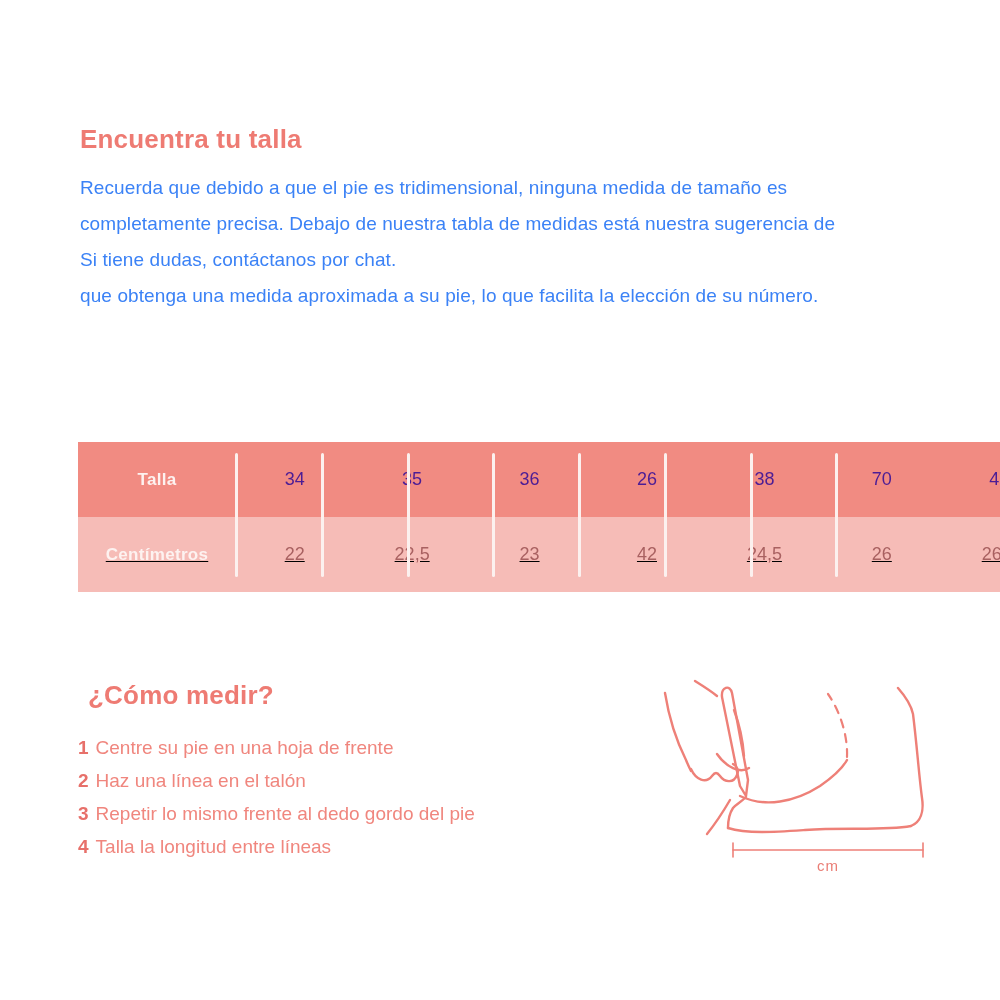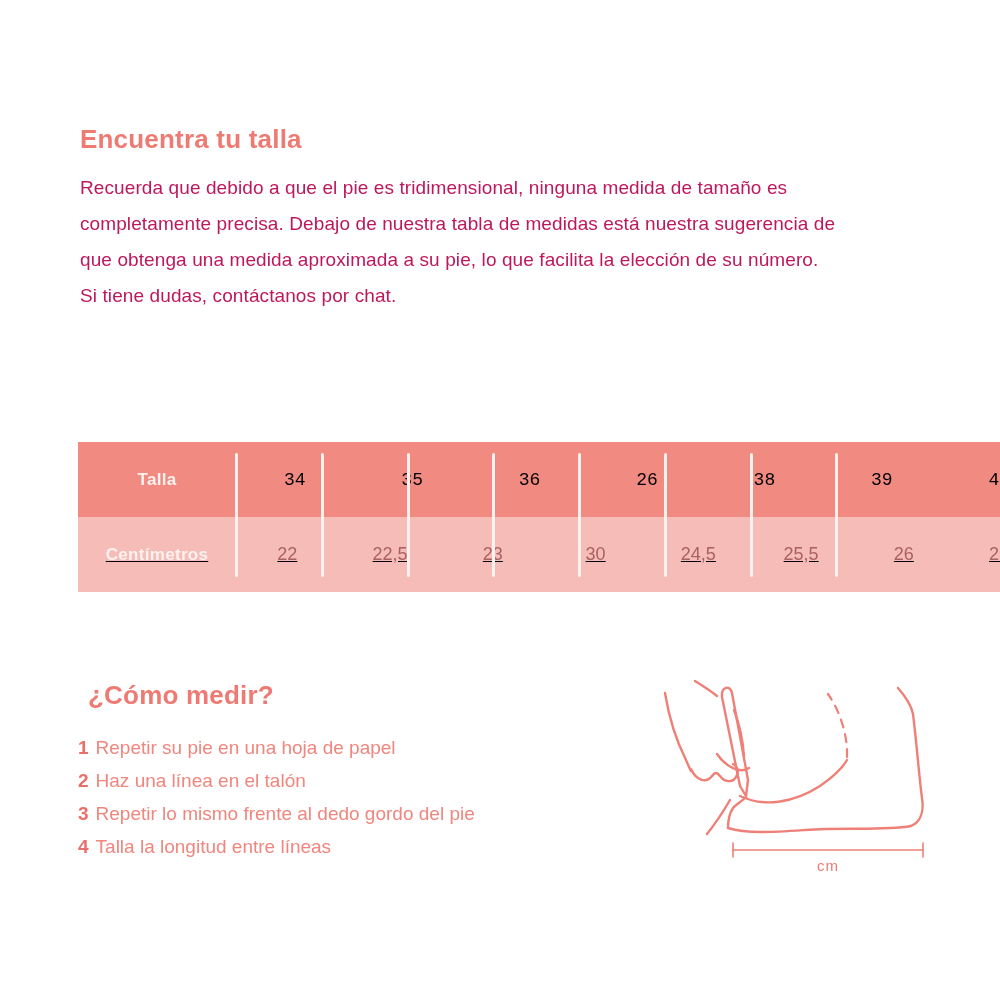--- a/index.html
+++ b/index.html
@@ -7,32 +7,32 @@
     position:relative;width:1000px;height:1000px;background:#ffffff;
     font-family:"Liberation Sans","DejaVu Sans",sans-serif;overflow:hidden;
   }
   .heading{
     position:absolute;margin:0;font-size:26px;font-weight:700;color:#ee7b73;letter-spacing:.2px;
   }
   #heading-find{left:80px;top:124px;}
   #heading-guide{left:80px;top:378px;}
   #heading-measure{left:88px;top:680px;}
 
-  #intro{position:absolute;left:80px;top:170px;font-size:19px;color:#be185d;letter-spacing:.1px;}
+  #intro{position:absolute;left:80px;top:170px;font-size:19px;color:#3b82f6;letter-spacing:.1px;}
   #intro .intro-line{height:36px;line-height:36px;white-space:nowrap;}
 
   
   #size-table{position:absolute;left:78px;top:442px;width:980px;height:150px;}
   .trow{display:flex;width:100%;height:75px;align-items:stretch;}
   .trow-top{background:#f18b82;}
   .trow-bottom{background:#f6bcb7;text-decoration:underline;}
   .tcell{display:flex;align-items:center;justify-content:center;}
   .tlabel{width:158px;flex:none;font-weight:700;font-size:17px;color:#fdf2f0;letter-spacing:.3px;}
   .tnum{flex:1;font-size:18px;}
-  .trow-top .tnum{color:#000000;font-family:Liberation Mono, monospace;}
+  .trow-top .tnum{color:#4c1d95;}
   .trow-bottom .tnum{color:#a96161;}
   .tdivider{
     position:absolute;top:11px;height:124px;width:3px;background:#fcf1ef;border-radius:2px;
   }
 
   
   #steps{position:absolute;left:78px;top:731px;font-size:19px;color:#f0867e;}
   .step{height:33px;line-height:33px;white-space:nowrap;}
   .step-num{font-weight:700;color:#e7706a;margin-right:7px;}
 
@@ -46,62 +46,61 @@
 </head>
 <body>
 
 <div class="page">
 
   <h2 class="heading" id="heading-find">Encuentra tu talla</h2>
 
   <div id="intro">
     <div class="intro-line">Recuerda que debido a que el pie es tridimensional, ninguna medida de tamaño es</div>
     <div class="intro-line">completamente precisa. Debajo de nuestra tabla de medidas está nuestra sugerencia de</div>
+    <div class="intro-line">Si tiene dudas, contáctanos por chat.</div>
     <div class="intro-line">que obtenga una medida aproximada a su pie, lo que facilita la elección de su número.</div>
-    <div class="intro-line">Si tiene dudas, contáctanos por chat.</div>
   </div>
 
 
   <div id="size-table">
     <div class="trow trow-top">
       <div class="tcell tlabel">Talla</div>
       <div class="tcell tnum">34</div>
       <div class="tcell tnum">35</div>
       <div class="tcell tnum">36</div>
       <div class="tcell tnum">26</div>
       <div class="tcell tnum">38</div>
-      <div class="tcell tnum">39</div>
+      <div class="tcell tnum">70</div>
       <div class="tcell tnum">40</div>
     </div>
     <div class="trow trow-bottom">
       <div class="tcell tlabel">Centímetros</div>
       <div class="tcell tnum">22</div>
       <div class="tcell tnum">22,5</div>
       <div class="tcell tnum">23</div>
-      <div class="tcell tnum">30</div>
+      <div class="tcell tnum">42</div>
       <div class="tcell tnum">24,5</div>
-      <div class="tcell tnum">25,5</div>
       <div class="tcell tnum">26</div>
       <div class="tcell tnum">26,5</div>
     </div>
     <div class="tdivider" style="left:157px"></div>
     <div class="tdivider" style="left:243px"></div>
     <div class="tdivider" style="left:329px"></div>
     <div class="tdivider" style="left:414px"></div>
     <div class="tdivider" style="left:500px"></div>
     <div class="tdivider" style="left:586px"></div>
     <div class="tdivider" style="left:672px"></div>
     <div class="tdivider" style="left:757px"></div>
   </div>
 
   <h2 class="heading" id="heading-measure">¿Cómo medir?</h2>
 
   <div id="steps">
     <div class="step">
-      <span class="step-num">1</span><span class="step-text">Repetir su pie en una hoja de papel</span>
+      <span class="step-num">1</span><span class="step-text">Centre su pie en una hoja de frente</span>
     </div>
     <div class="step">
       <span class="step-num">2</span><span class="step-text">Haz una línea en el talón</span>
     </div>
     <div class="step">
       <span class="step-num">3</span><span class="step-text">Repetir lo mismo frente al dedo gordo del pie</span>
     </div>
     <div class="step">
       <span class="step-num">4</span><span class="step-text">Talla la longitud entre líneas</span>
     </div>

